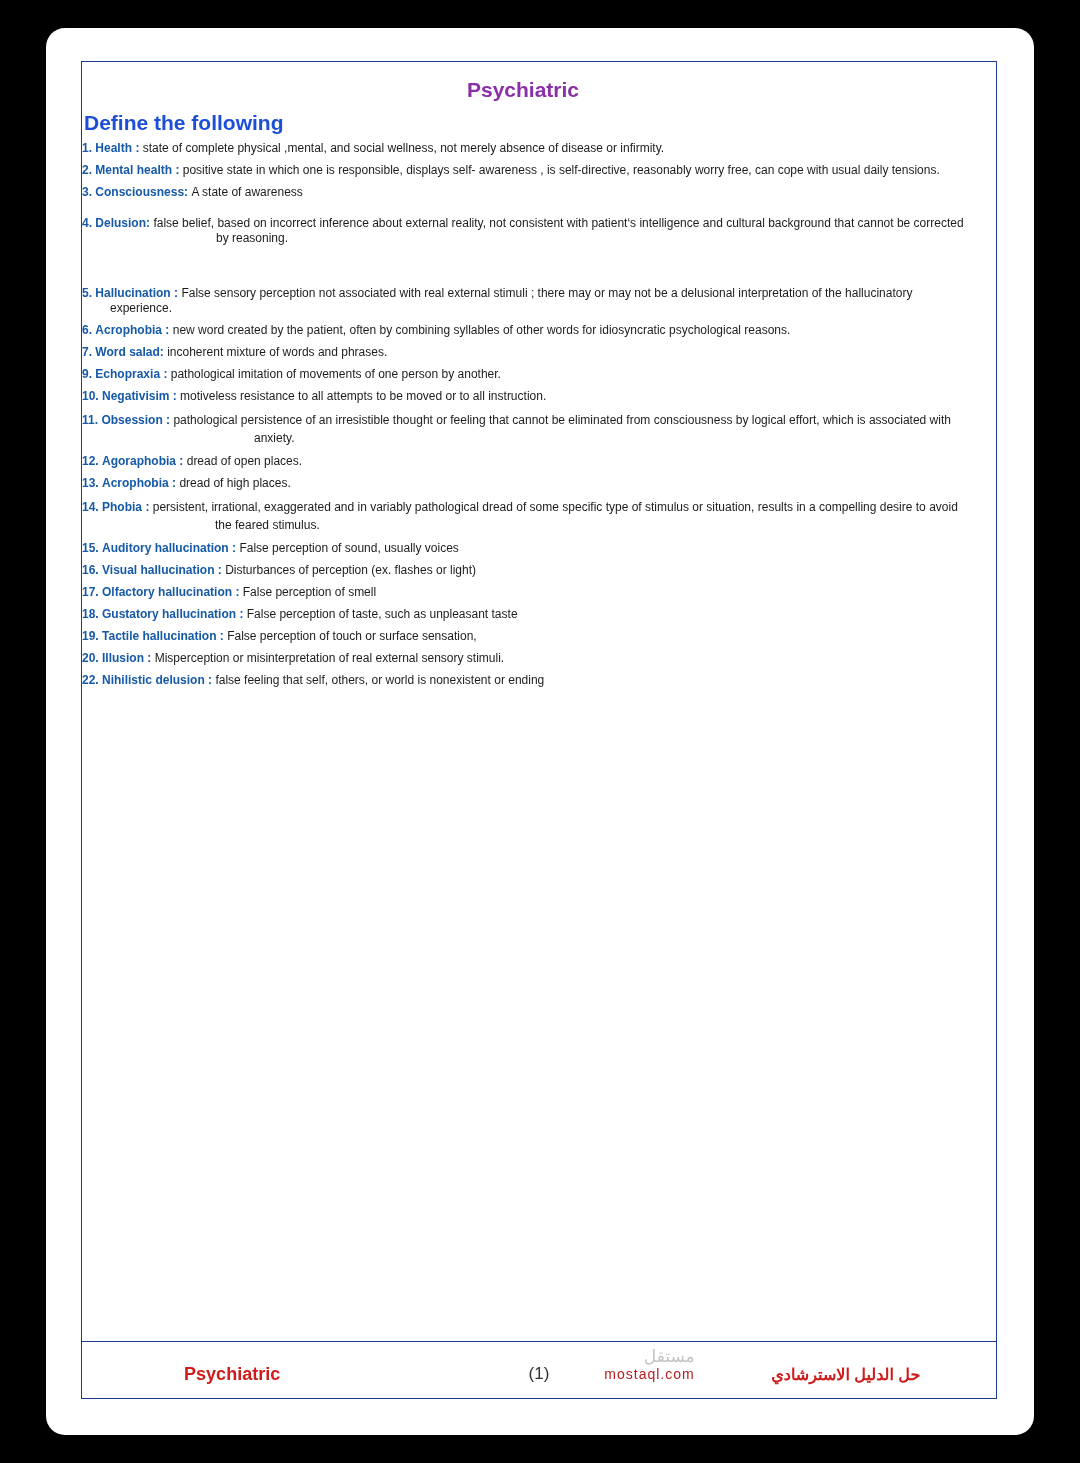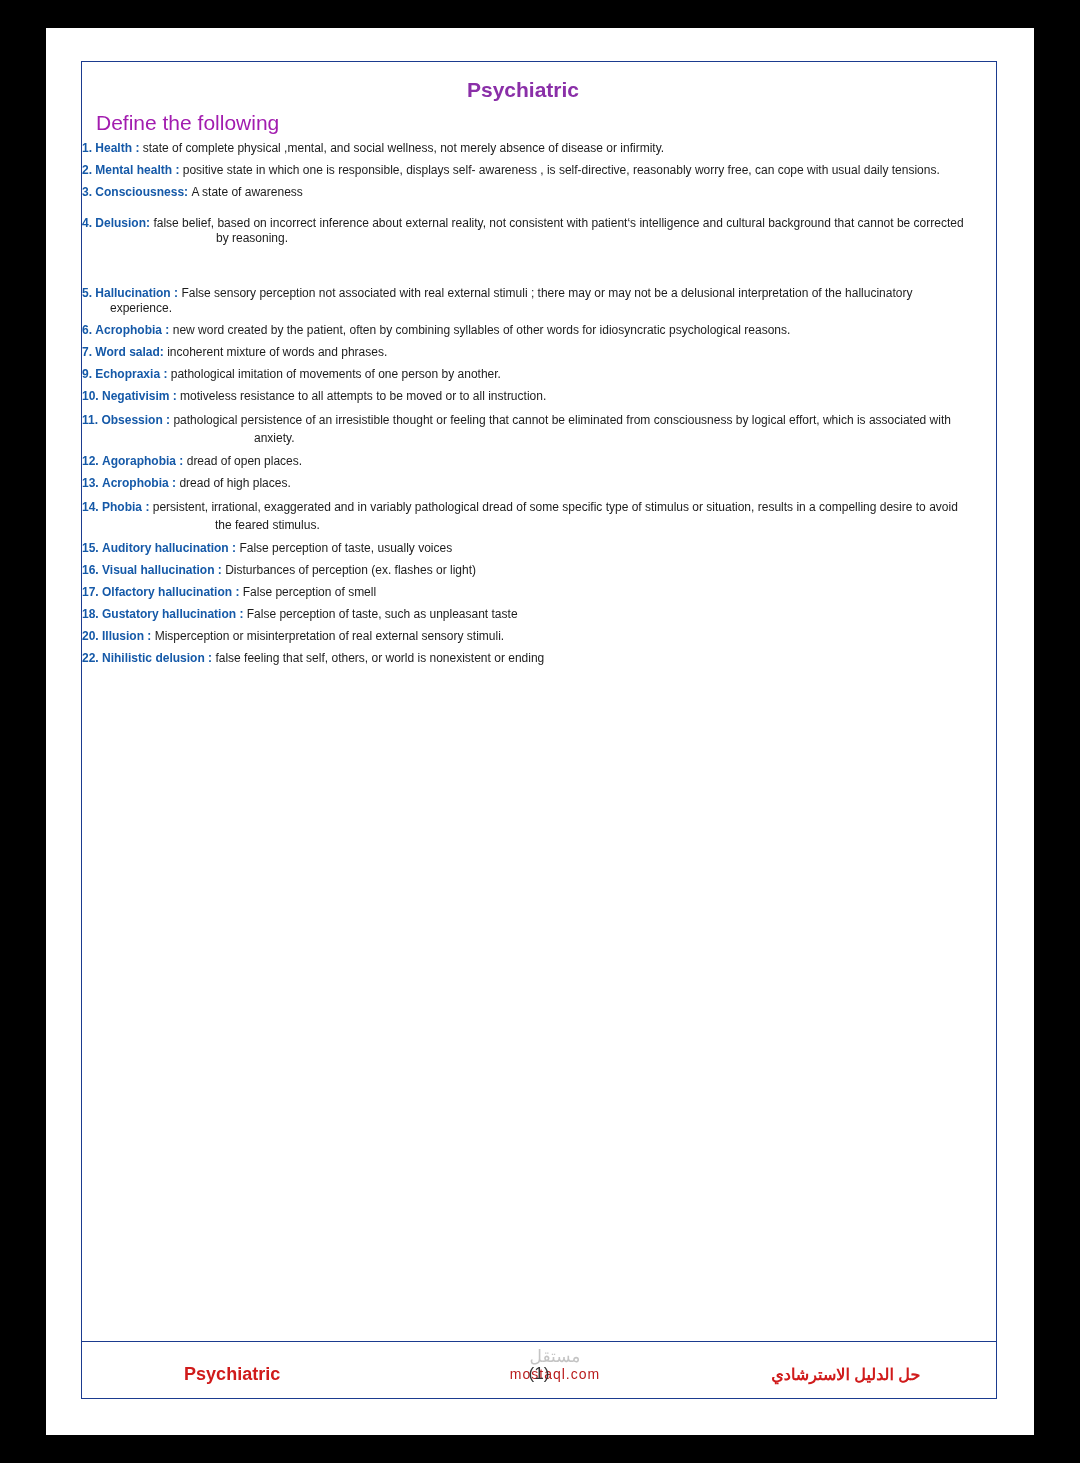--- a/index.html
+++ b/index.html
@@ -14,20 +14,21 @@
     position: relative;
     overflow: hidden;
   }
   .page {
     position: absolute;
     left: 46px;
     top: 28px;
     width: 988px;
     height: 1407px;
     background: #ffffff;
+    border-radius: 19px;
   }
   .doc-frame {
     position: absolute;
     left: 35px;
     top: 33px;
     width: 916px;
     height: 1338px;
     border: 1px solid #1b3b8f;
     box-sizing: border-box;
   }
@@ -38,24 +39,24 @@
     width: 882px;
   }
   .doc-title {
     text-align: center;
     color: #8a2fa8;
     font-weight: bold;
     font-size: 21px;
     margin-bottom: 9px;
   }
   .section-heading {
-    color: #a21caf;
-    font-weight: normal;
+    color: #1d4ed8;
+    font-weight: bold;
     font-size: 21px;
-    margin: 0 0 6px 14px;
+    margin: 0 0 6px 2px;
   }
   .entry {
     font-size: 12px;
     color: #1c1c1c;
     line-height: 1.25;
     margin-bottom: 7px;
   }
   .term {
     color: #1559a8;
     font-weight: bold;
@@ -103,24 +104,24 @@
   .footer-right {
     color: #d01b1b;
     font-weight: bold;
     font-size: 16px;
     width: 33%;
     text-align: center;
     direction: rtl;
   }
   .watermark {
     position: absolute;
-    left: 16px;
+    left: 0;
     top: -16px;
     width: 100%;
-    text-align: center;
+    text-align: right;
     color: #c9c9c9;
     font-size: 13px;
     line-height: 1.1;
     pointer-events: none;
   }
   .watermark .wm-ar {
     font-size: 17px;
     color: #c4c4c4;
     display: block;
   }
@@ -208,38 +209,42 @@
       <span class="term">Acrophobia</span><span class="term"> : </span><span>dread of high places.</span>
     </div>
 
     <div class="entry hang-b line-loose">
       <span class="term">14.</span>
       <span class="term">Phobia</span><span class="term"> : </span><span>persistent, irrational, exaggerated and in variably pathological dread of some specific type of stimulus or situation, results in a compelling desire to avoid the feared stimulus.</span>
     </div>
 
     <div class="entry ind-1">
       <span class="term">15.</span>
-      <span class="term">Auditory hallucination</span><span class="term"> : </span><span>False perception of taste, usually voices</span>
+      <span class="term">Auditory hallucination</span><span class="term"> : </span><span>False perception of sound, usually voices</span>
     </div>
 
     <div class="entry ind-1">
       <span class="term">16.</span>
       <span class="term">Visual hallucination</span><span class="term"> : </span><span>Disturbances of perception (ex. flashes or light)</span>
     </div>
 
     <div class="entry ind-1">
       <span class="term">17.</span>
       <span class="term">Olfactory hallucination</span><span class="term"> : </span><span>False perception of smell</span>
     </div>
 
     <div class="entry ind-1">
       <span class="term">18.</span>
       <span class="term">Gustatory hallucination</span><span class="term"> : </span><span>False perception of taste, such as unpleasant taste</span>
     </div>
 
+    <div class="entry ind-1">
+      <span class="term">19.</span>
+      <span class="term">Tactile hallucination</span><span class="term"> : </span><span>False perception of touch or surface sensation,</span>
+    </div>
 
     <div class="entry ind-1">
       <span class="term">20.</span>
       <span class="term">Illusion</span><span class="term"> : </span><span>Misperception or misinterpretation of real external sensory stimuli.</span>
     </div>
 
 
     <div class="entry ind-1">
       <span class="term">22.</span>
       <span class="term">Nihilistic delusion</span><span class="term"> : </span><span>false feeling that self, others, or world is nonexistent or ending</span>

